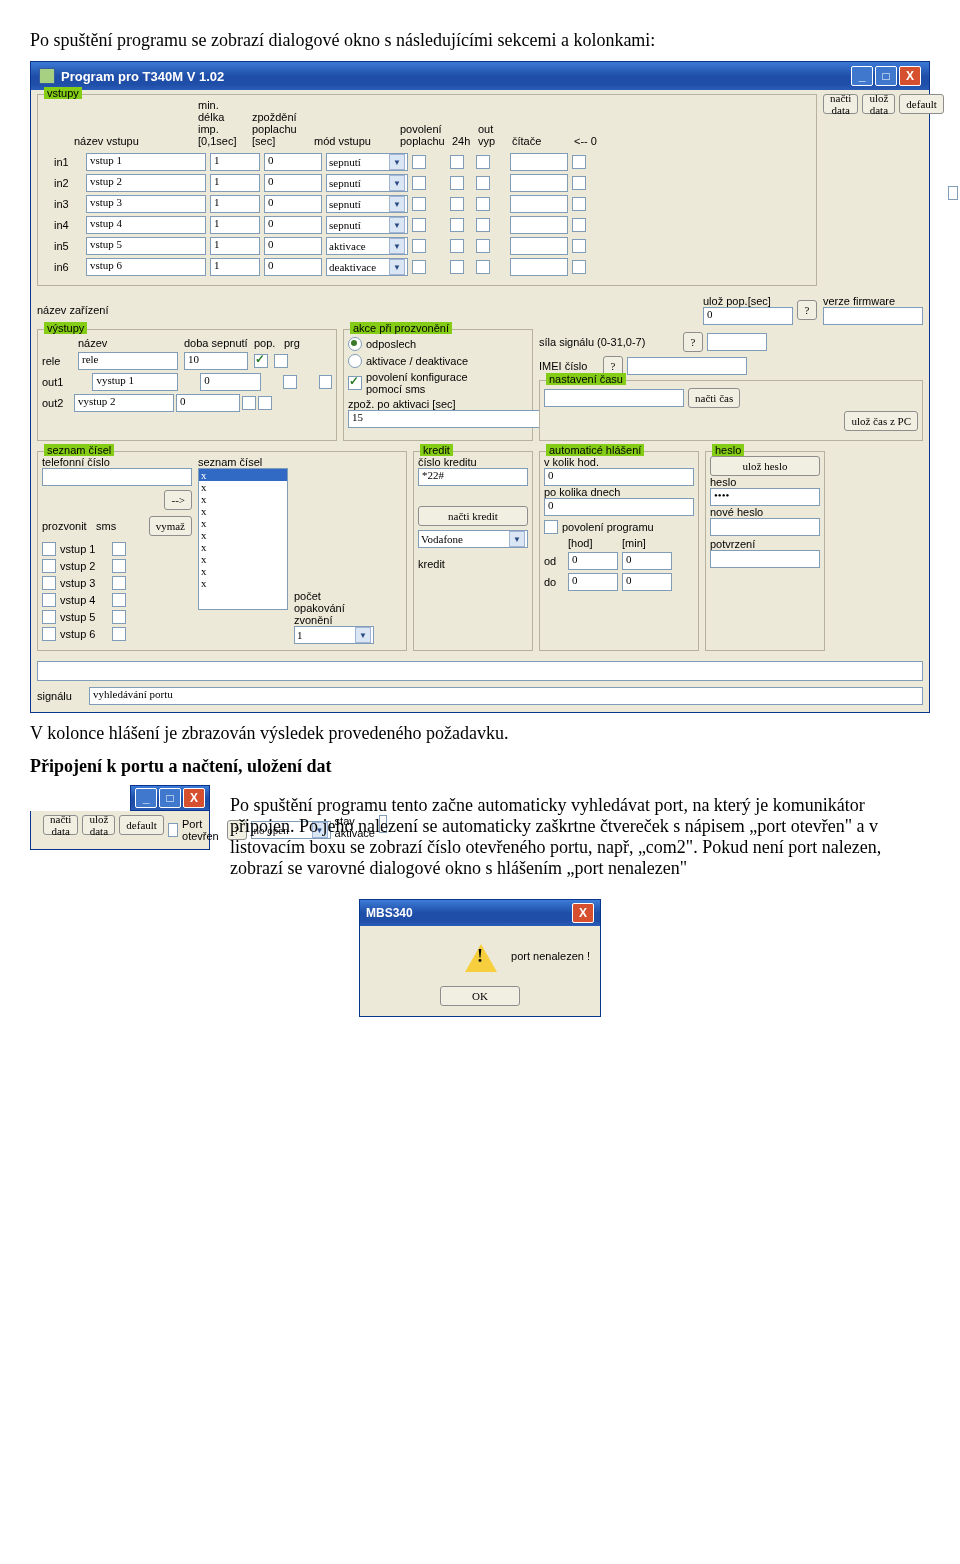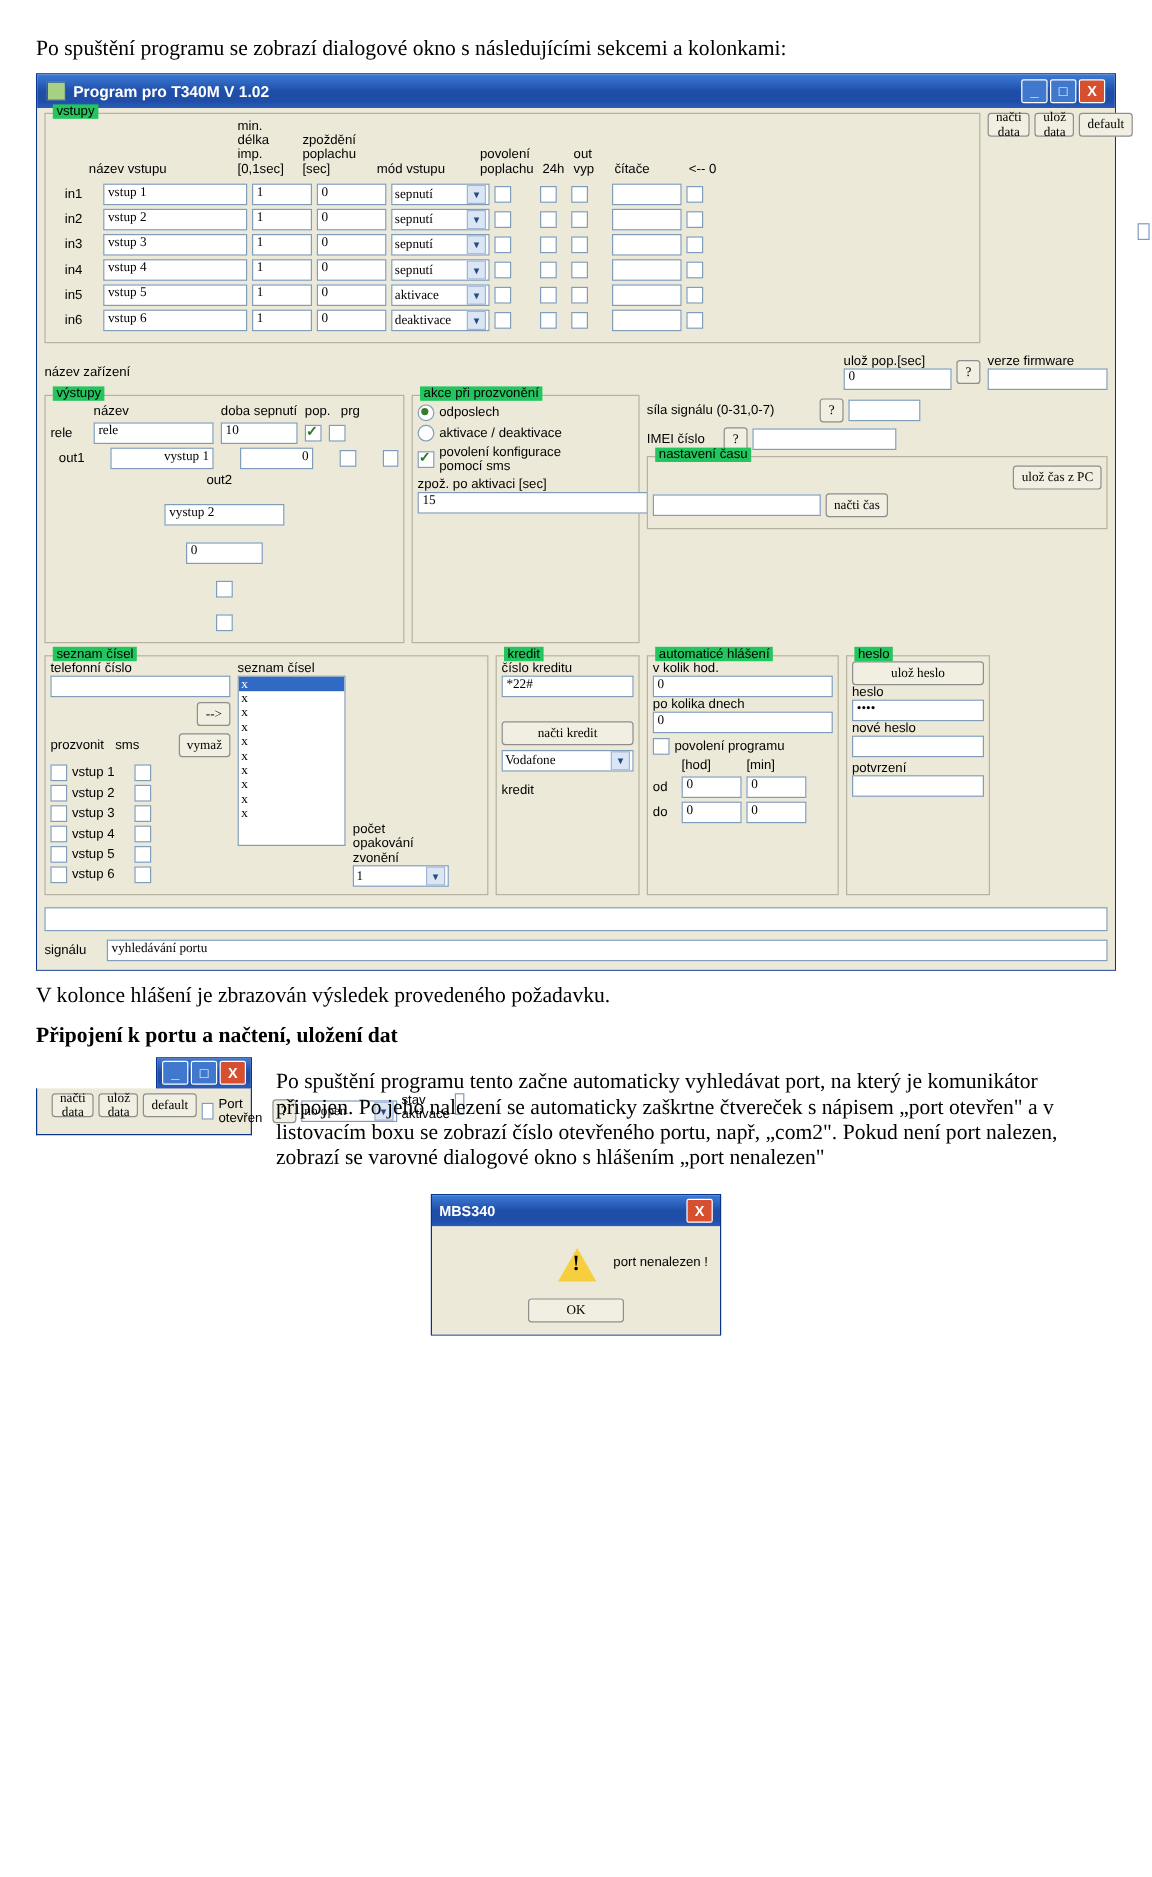--- a/index.html
+++ b/index.html
@@ -9,21 +9,21 @@
   .ui{font-family:Tahoma,Arial,sans-serif;font-size:11px;color:#000}
   .win{border:1px solid #0a358e;margin:8px 0}
   .titlebar{background:linear-gradient(#3c7bd6,#1f4ea8 50%,#1f4ea8 80%,#2a5db8);color:#fff;font-size:13px;font-weight:bold;padding:4px 8px;display:flex;align-items:center}
   .titlebar .icon{width:14px;height:14px;background:#a8d083;border:1px solid #355c9e;margin-right:6px}
   .titlebar .btns{margin-left:auto;display:flex;gap:2px}
   .tbtn{width:20px;height:18px;border:1px solid #fff;border-radius:2px;display:flex;align-items:center;justify-content:center;font-weight:bold;font-size:12px;color:#fff}
   .tbtn.min,.tbtn.max{background:#3f78cc}
   .tbtn.close{background:#d64f2f}
   .body{background:#ece9d8;padding:4px 6px}
   .fieldset{border:1px solid #b7b2a0;padding:4px 4px 6px;margin-bottom:6px;position:relative}
-  .legend{position:absolute;top:-8px;left:6px;background:#22c55e;padding:0 3px;font-size:11px}
+  .legend{position:absolute;top:-8px;left:6px;background:#84cc16;padding:0 3px;font-size:11px}
   .lbl{font-size:11px}
   .inp{border:1px solid #7f9db9;background:#fff;height:18px;padding:0 3px;font:11px Tahoma;display:inline-block;box-sizing:border-box}
   .btn{border:1px solid #8e8e8e;background:#f1efe2;height:20px;padding:0 6px;font:11px Tahoma;border-radius:3px;display:inline-flex;align-items:center;justify-content:center}
   .cb{width:12px;height:12px;border:1px solid #7f9db9;background:#fff;display:inline-block;vertical-align:middle;position:relative}
   .cb.ck::after{content:"✓";color:#2a7a2a;position:absolute;top:-3px;left:0;font-size:12px;font-weight:bold}
   .sel{border:1px solid #7f9db9;background:#fff;height:18px;padding:0 2px;font:11px Tahoma;display:inline-flex;align-items:center;justify-content:space-between;box-sizing:border-box}
   .sel .arr{width:14px;height:14px;background:#dbe6f5;border:1px solid #a2b5d6;display:flex;align-items:center;justify-content:center;font-size:8px;color:#2a4a85}
   .row{display:flex;align-items:center;gap:4px;margin:3px 0}
   .col{display:flex;flex-direction:column}
   .radio{width:12px;height:12px;border:1px solid #7f9db9;border-radius:50%;display:inline-block;background:#fff;position:relative}
@@ -227,28 +227,28 @@
             <span class="lbl">prg</span>
           </div>
           <div id="vystupy-rows">
               <div class="row" style="gap: 6px;">
                 <span class="lbl" style="width:30px">rele</span>
                 <span class="inp" style="width:100px">rele</span>
                 <span class="inp" style="width:64px">10</span>
                 <span class="cb ck"></span>
                 <span class="cb "></span>
               </div>
-              <div class="row" style="gap: 22px; text-align: right;">
+              <div class="row" style="gap: 22px;">
                 <span class="lbl" style="width:30px">out1</span>
                 <span class="inp" style="width:90px">vystup 1</span>
                 <span class="inp" style="width:64px">0</span>
                 <span class="cb "></span>
                 <span class="cb "></span>
               </div>
-              <div class="row" style="gap: 14px; flex-direction: column;">
+              <div class="row" style="gap: 2px;">
                 <span class="lbl" style="width:30px">out2</span>
                 <span class="inp" style="width:100px">vystup 2</span>
                 <span class="inp" style="width:64px">0</span>
                 <span class="cb "></span>
                 <span class="cb "></span>
               </div>
             </div>
         </div>
 
         <div class="fieldset" style="width:180px">
@@ -275,26 +275,26 @@
             <button class="btn" style="width:20px">?</button>
             <span class="inp" style="width:60px"></span>
           </div>
           <div class="row mt4">
             <span class="lbl" style="width:60px">IMEI číslo</span>
             <button class="btn" style="width:20px">?</button>
             <span class="inp" style="width:120px"></span>
           </div>
           <div class="fieldset mt4">
             <span class="legend">nastavení času</span>
-            <div class="row" style="justify-content:flex-end">
-              <button class="btn">ulož čas z PC</button>
-            </div>
             <div class="row">
               <span class="inp" style="width:140px"></span>
               <button class="btn">načti čas</button>
+            </div>
+            <div class="row" style="justify-content:flex-end">
+              <button class="btn">ulož čas z PC</button>
             </div>
           </div>
         </div>
       </div>
 
       
       <div class="flex gap6 mt4">
         <div class="fieldset" style="width:360px">
           <span class="legend">seznam čísel</span>
           <div class="flex gap6">

